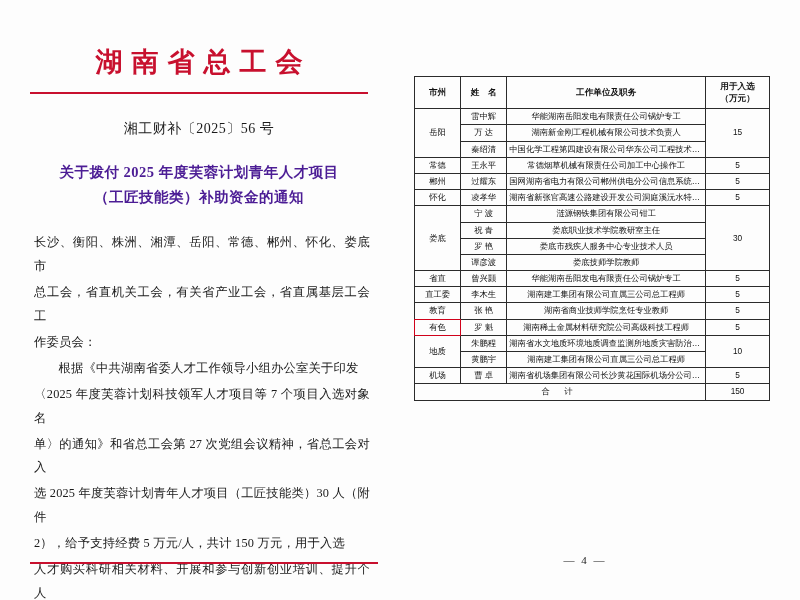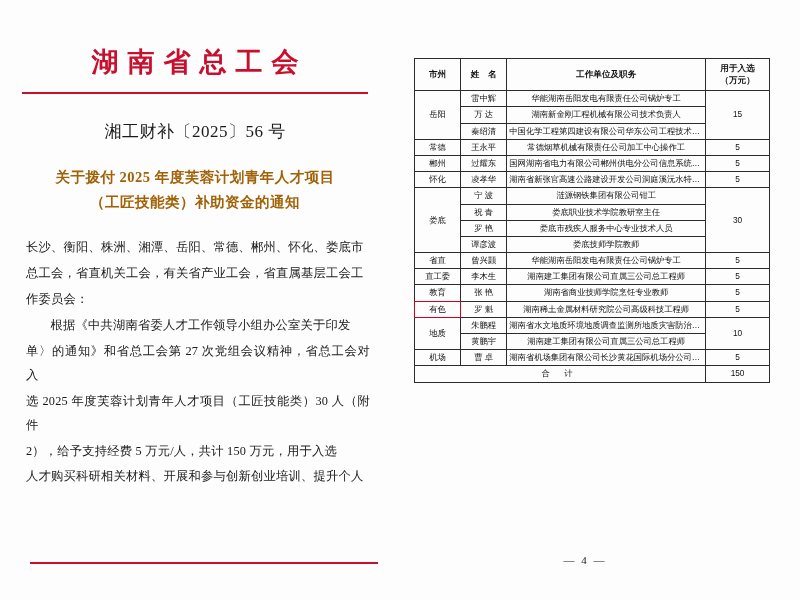--- a/index.html
+++ b/index.html
@@ -18,51 +18,51 @@
     position: relative;
     width: 800px;
     height: 600px;
     background: #fdfdfd;
     display: flex;
   }
   
   .left-col {
     width: 400px;
     box-sizing: border-box;
-    padding: 38px 30px 0 20px;
+    padding: 38px 30px 0 28px;
     position: relative;
   }
   .org-title {
     text-align: center;
     color: #c8102e;
     font-family: "DejaVu Serif", serif;
     font-weight: bold;
     font-size: 27px;
     letter-spacing: 9px;
     text-indent: 9px;
     margin-top: 6px;
     margin-bottom: 12px;
     white-space: nowrap;
   }
   .red-rule {
     border-top: 2px solid #c8102e;
     margin: 6px 2px 26px 2px;
   }
   .doc-number {
     text-align: center;
-    font-size: 17px;
+    font-size: 14px;
     margin-bottom: 22px;
     letter-spacing: 0.5px;
   }
   .doc-title {
     text-align: center;
     font-weight: bold;
     font-size: 14.5px;
     line-height: 1.75;
-    color: #a16207;
+    color: #4c1d95;
     margin-bottom: 20px;
     letter-spacing: 0.5px;
   }
   .body-text p {
     margin: 0 0 2px 6px;
     font-size: 12.3px;
     line-height: 1.95;
     text-align: justify;
     text-justify: inter-ideograph;
     letter-spacing: 0.2px;
@@ -74,21 +74,21 @@
     position: absolute;
     left: 30px;
     right: 22px;
     bottom: 36px;
     border-top: 2px solid #c8102e;
   }
   
   .right-col {
     width: 400px;
     box-sizing: border-box;
-    padding: 58px 30px 0 14px;
+    padding: 76px 30px 0 14px;
     position: relative;
   }
   table.grant {
     border-collapse: collapse;
     width: 100%;
     font-size: 8.3px;
     font-family: "Liberation Sans", sans-serif;
     table-layout: fixed;
   }
   table.grant th, table.grant td {
@@ -150,20 +150,21 @@
     <div class="doc-number">湘工财补〔2025〕56 号</div>
     <div class="doc-title">
       <div>关于拨付 2025 年度芙蓉计划青年人才项目</div>
       <div>（工匠技能类）补助资金的通知</div>
     </div>
     <div class="body-text">
       <p>长沙、衡阳、株洲、湘潭、岳阳、常德、郴州、怀化、娄底市</p>
       <p>总工会，省直机关工会，有关省产业工会，省直属基层工会工</p>
       <p>作委员会：</p>
       <p class="indent">根据《中共湖南省委人才工作领导小组办公室关于印发</p>
+      <p>〈2025 年度芙蓉计划科技领军人才项目等 7 个项目入选对象名</p>
       <p>单〉的通知》和省总工会第 27 次党组会议精神，省总工会对入</p>
       <p>选 2025 年度芙蓉计划青年人才项目（工匠技能类）30 人（附件</p>
       <p>2），给予支持经费 5 万元/人，共计 150 万元，用于入选</p>
       <p>人才购买科研相关材料、开展和参与创新创业培训、提升个人</p>
 
     </div>
     <div class="bottom-rule"></div>
   </div>
 
   <div class="right-col">

